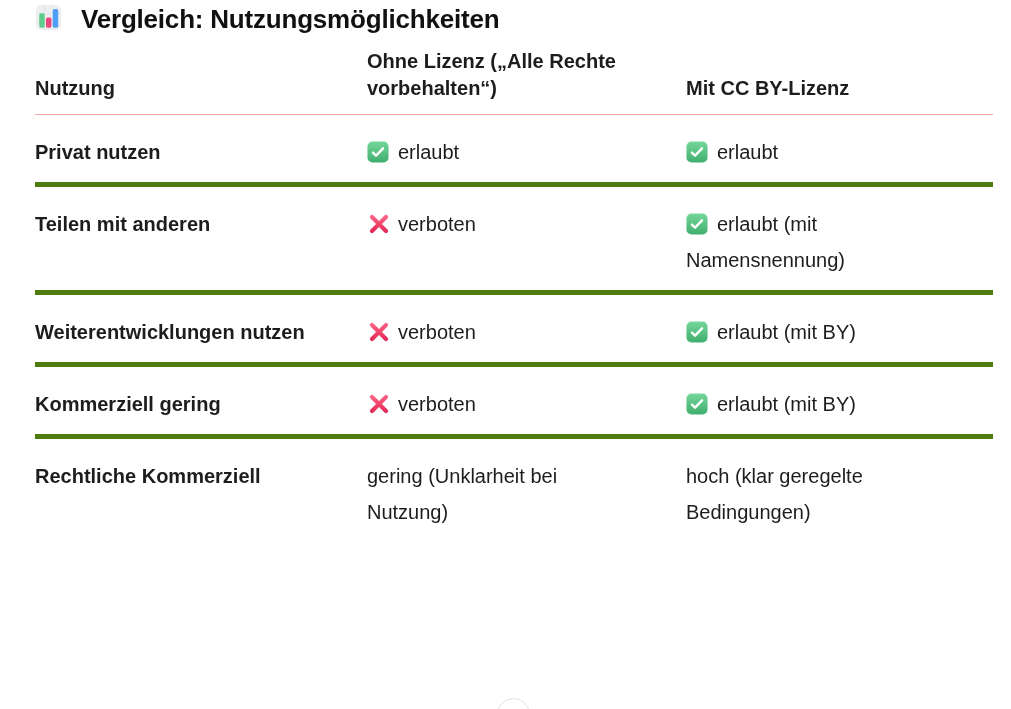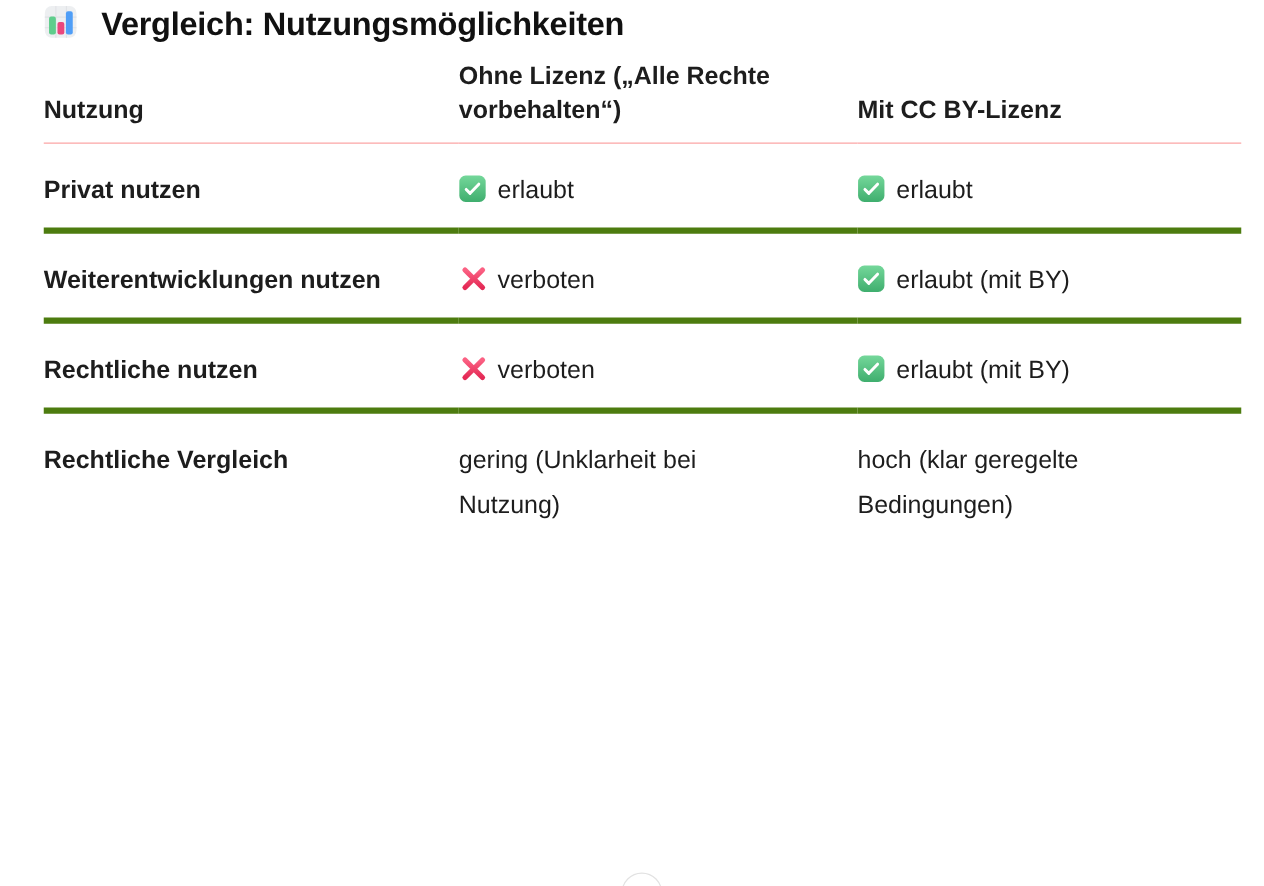--- a/index.html
+++ b/index.html
@@ -148,55 +148,69 @@
               </svg><span>erlaubt</span></span>
         </td>
         <td>
           <span class="cell-inner w-col3"><svg class="emoji check" width="22" height="22" viewBox="0 0 24 24">
                 <rect x="0.5" y="0.5" width="23" height="23" rx="5.5" fill="url(#gradGreen)"></rect>
                 <path d="M6.5 12.6l3.4 3.4 7.6-8" fill="none" stroke="#fff" stroke-width="2.6" stroke-linecap="round" stroke-linejoin="round"></path>
               </svg><span>erlaubt</span></span>
         </td>
       </tr>
 
-
-
-
-      <tr>
-        <td class="col-nutzung"><span class="cell-inner">Weiterentwicklungen nutzen</span></td>
+      <tr>
+        <td class="col-nutzung"><span class="cell-inner">Teilen mit anderen</span></td>
         <td>
           <span class="cell-inner w-col2"><svg class="emoji cross" width="24" height="24" viewBox="0 0 24 24">
                 <path d="M5 5l14 14M19 5L5 19" stroke="url(#gradRed)" stroke-width="4.2" stroke-linecap="round"></path>
               </svg><span>verboten</span></span>
         </td>
         <td>
           <span class="cell-inner w-col3"><svg class="emoji check" width="22" height="22" viewBox="0 0 24 24">
                 <rect x="0.5" y="0.5" width="23" height="23" rx="5.5" fill="url(#gradGreen)"></rect>
                 <path d="M6.5 12.6l3.4 3.4 7.6-8" fill="none" stroke="#fff" stroke-width="2.6" stroke-linecap="round" stroke-linejoin="round"></path>
-              </svg><span>erlaubt (mit BY)</span></span>
-        </td>
-      </tr>
-
-      <tr>
-        <td class="col-nutzung"><span class="cell-inner">Rechtliche nutzen</span></td>
+              </svg><span>erlaubt (mit Namensnennung)</span></span>
+        </td>
+      </tr>
+
+
+
+      <tr>
+        <td class="col-nutzung"><span class="cell-inner">Weiterentwicklungen nutzen</span></td>
         <td>
           <span class="cell-inner w-col2"><svg class="emoji cross" width="24" height="24" viewBox="0 0 24 24">
                 <path d="M5 5l14 14M19 5L5 19" stroke="url(#gradRed)" stroke-width="4.2" stroke-linecap="round"></path>
               </svg><span>verboten</span></span>
         </td>
         <td>
           <span class="cell-inner w-col3"><svg class="emoji check" width="22" height="22" viewBox="0 0 24 24">
                 <rect x="0.5" y="0.5" width="23" height="23" rx="5.5" fill="url(#gradGreen)"></rect>
                 <path d="M6.5 12.6l3.4 3.4 7.6-8" fill="none" stroke="#fff" stroke-width="2.6" stroke-linecap="round" stroke-linejoin="round"></path>
               </svg><span>erlaubt (mit BY)</span></span>
         </td>
       </tr>
 
+      <tr>
+        <td class="col-nutzung"><span class="cell-inner">Kommerziell gering</span></td>
+        <td>
+          <span class="cell-inner w-col2"><svg class="emoji cross" width="24" height="24" viewBox="0 0 24 24">
+                <path d="M5 5l14 14M19 5L5 19" stroke="url(#gradRed)" stroke-width="4.2" stroke-linecap="round"></path>
+              </svg><span>verboten</span></span>
+        </td>
+        <td>
+          <span class="cell-inner w-col3"><svg class="emoji check" width="22" height="22" viewBox="0 0 24 24">
+                <rect x="0.5" y="0.5" width="23" height="23" rx="5.5" fill="url(#gradGreen)"></rect>
+                <path d="M6.5 12.6l3.4 3.4 7.6-8" fill="none" stroke="#fff" stroke-width="2.6" stroke-linecap="round" stroke-linejoin="round"></path>
+              </svg><span>erlaubt (mit BY)</span></span>
+        </td>
+      </tr>
+
       <tr class="last">
-        <td class="col-nutzung"><span class="cell-inner">Rechtliche Vergleich</span></td>
+        <td class="col-nutzung"><span class="cell-inner">Rechtliche Kommerziell</span></td>
         <td>
           <span class="cell-inner w-col2">gering (Unklarheit bei Nutzung)</span>
         </td>
         <td>
           <span class="cell-inner w-col3">hoch (klar geregelte Bedingungen)</span>
         </td>
       </tr>
 
     </tbody>
   </table>

